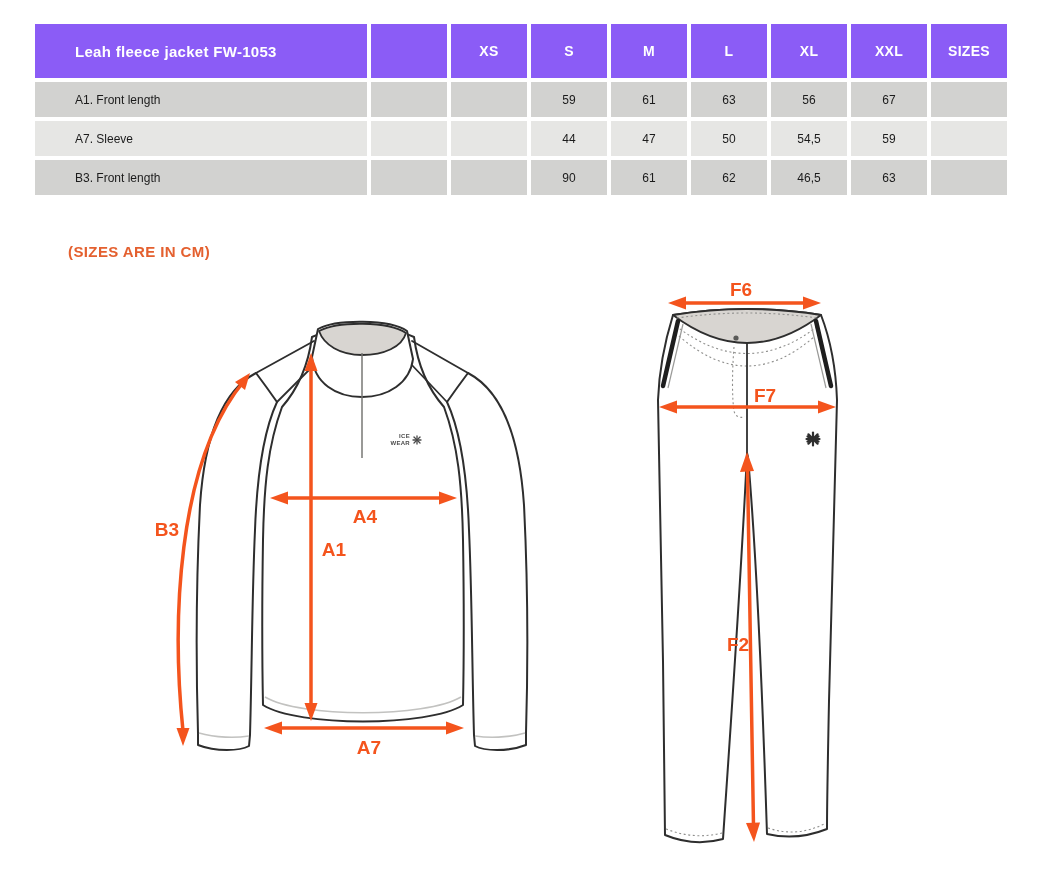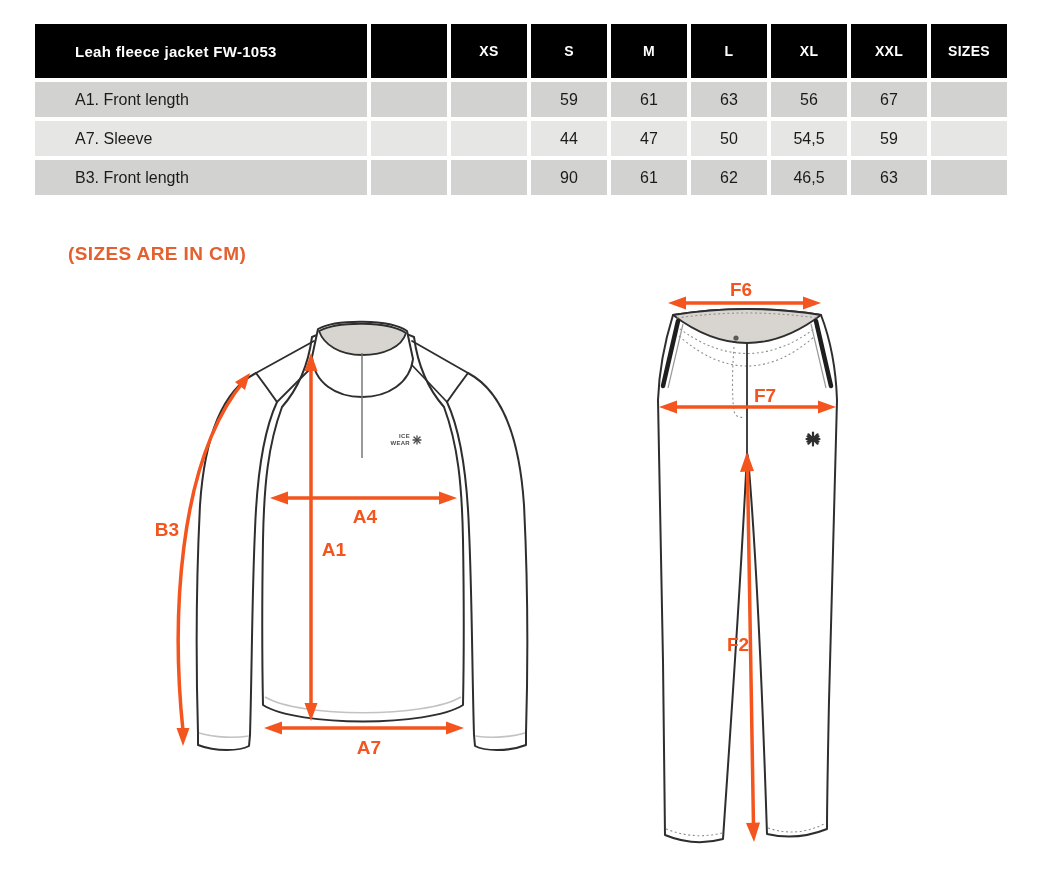--- a/index.html
+++ b/index.html
@@ -3,30 +3,30 @@
 <meta charset="utf-8">
 <style>
   html,body{margin:0;padding:0;background:#fff;}
   #page{position:relative;width:1040px;height:894px;background:#fff;overflow:hidden;
         font-family:"Liberation Sans",sans-serif;}
 
   
   #size-chart{position:absolute;left:31px;top:20px;}
   table{border-collapse:separate;border-spacing:4px;table-layout:fixed;}
   th,td{overflow:hidden;white-space:nowrap;}
-  thead th{background:#000000;color:#ffffff;height:52px;font-size:14px;font-weight:bold;
+  thead th{background:#8b5cf6;color:#ffffff;height:52px;font-size:14px;font-weight:bold;
            text-align:center;letter-spacing:.3px;margin-left:13px;}
   thead th.title-cell{text-align:left;padding-left:40px;font-size:15px;}
-  tbody td{height:33px;font-size:16px;color:#1b1b1b;text-align:center;}
+  tbody td{height:33px;font-size:12px;color:#1b1b1b;text-align:center;}
   tbody tr:nth-child(odd) td{background:#D2D2D0;}
   tbody tr:nth-child(even) td{background:#E6E6E4;}
   tbody td.label-cell{text-align:left;padding-left:40px;}
 
   
-  #note{position:absolute;left:68px;top:243px;color:#E4602F;font-size:19px;
+  #note{position:absolute;left:68px;top:243px;color:#E4602F;font-size:15px;
         font-weight:bold;letter-spacing:.4px;}
 
   
   #jacket-svg{position:absolute;left:148px;top:295px;}
   #pants-svg{position:absolute;left:635px;top:281px;}
   .garment{fill:#ffffff;stroke:#2E2E2E;stroke-width:2;stroke-linejoin:round;stroke-linecap:round;}
   .seam{fill:none;stroke:#2E2E2E;stroke-width:1.8;stroke-linecap:round;}
   .lightline{fill:none;stroke:#C2C2C0;stroke-width:1.6;}
   .dotted{fill:none;stroke:#8F8F8D;stroke-width:1.1;stroke-dasharray:2 2.6;}
   .grayfill{fill:#D8D5D1;stroke:#2E2E2E;stroke-width:1.8;stroke-linejoin:round;}

